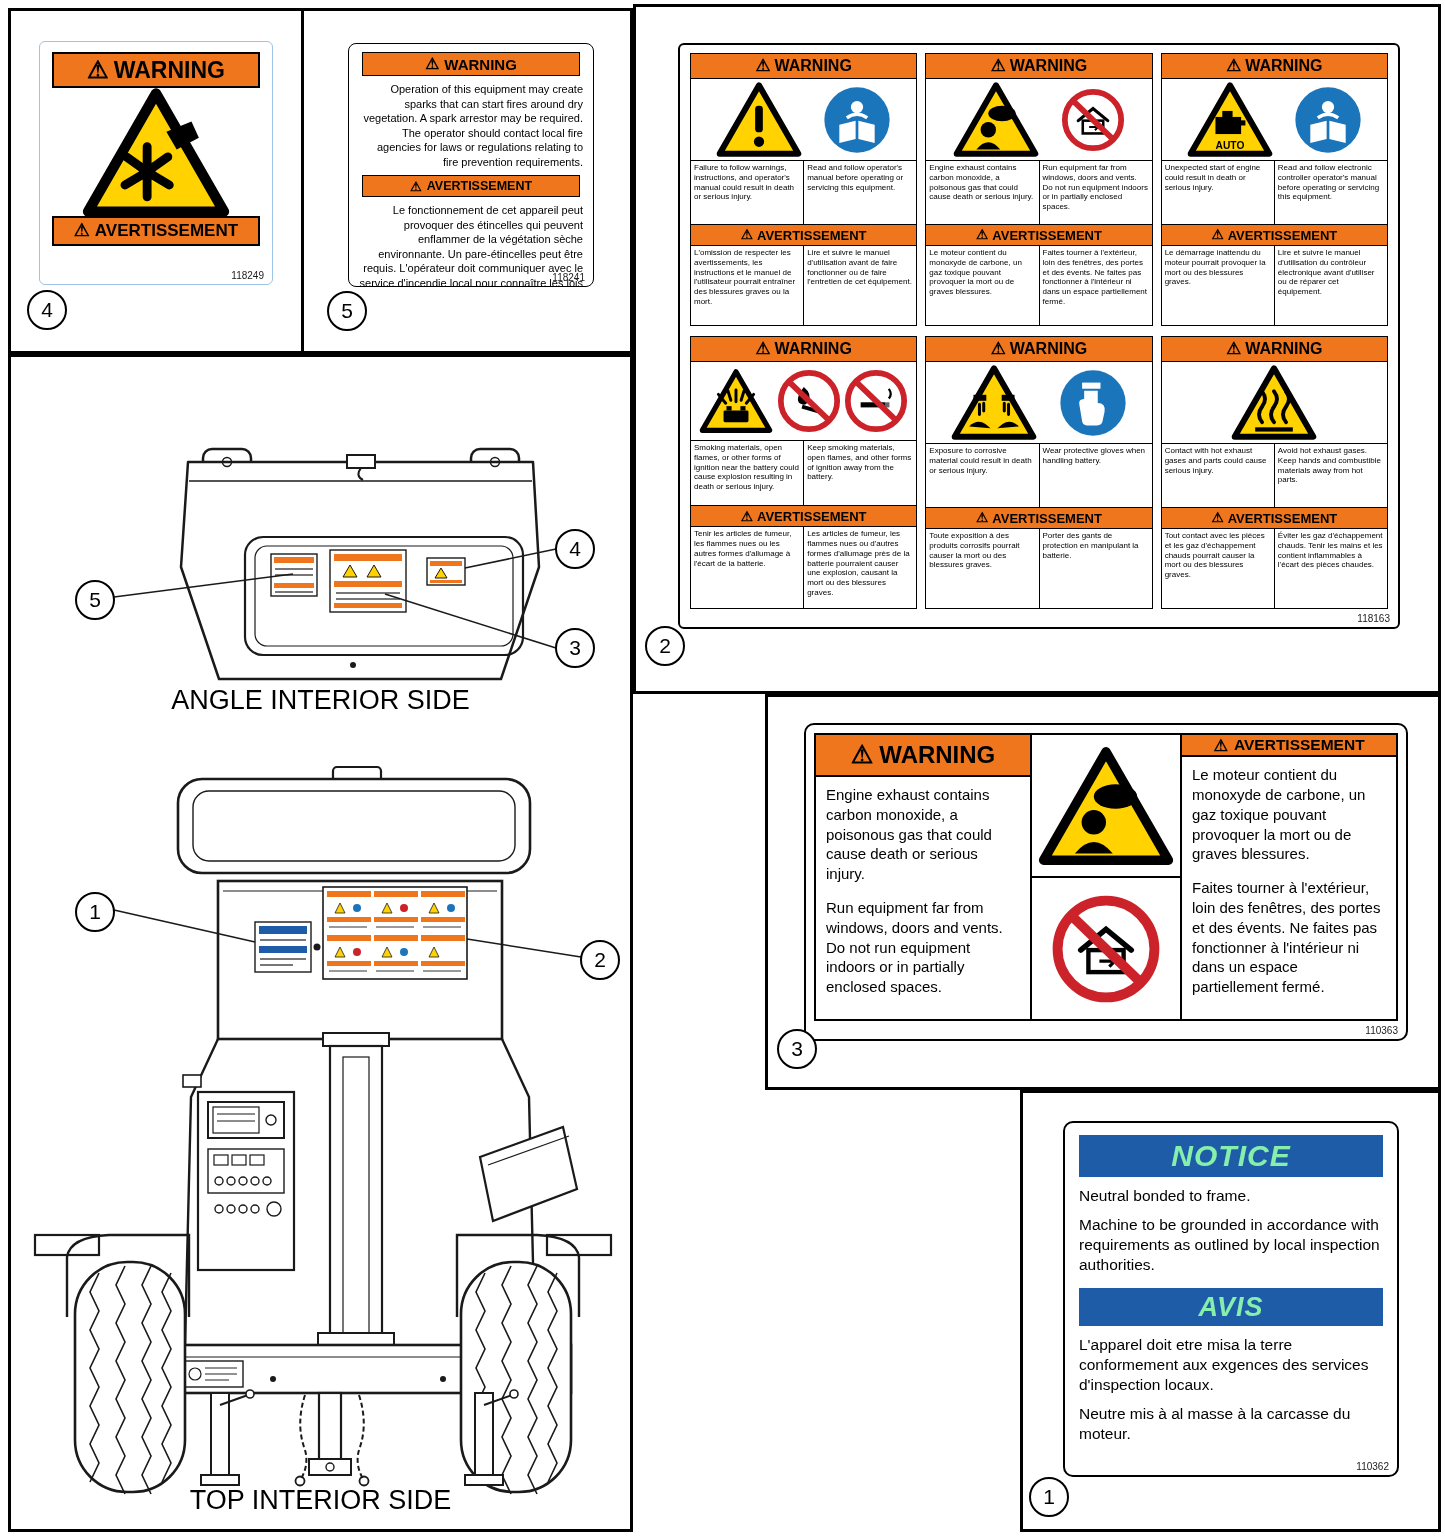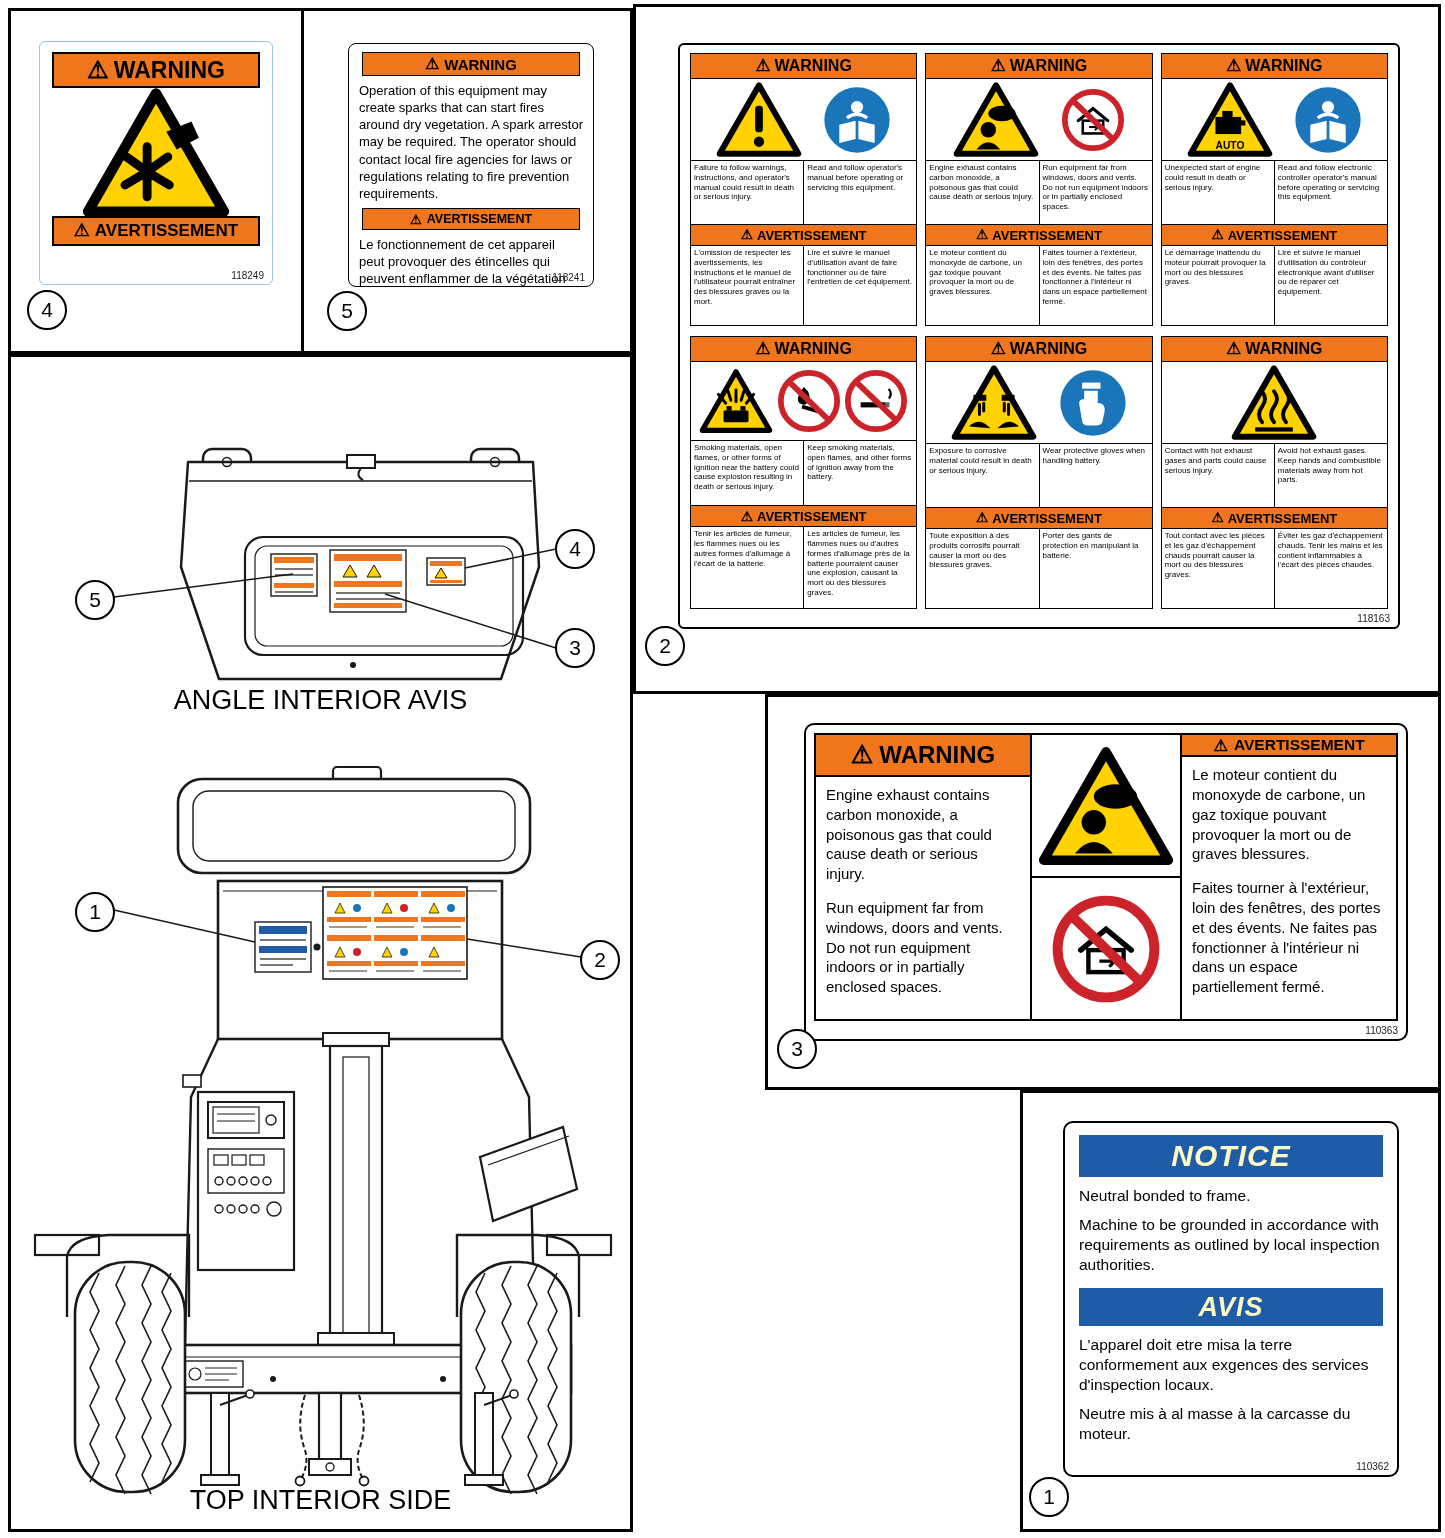--- a/index.html
+++ b/index.html
@@ -29,21 +29,21 @@
   .lf-head { height:36px; font-size:23px; border-width:2px; }
   .lf-mid { height:128px; display:flex; align-items:center; justify-content:center; }
   .lf-tri { width:148px; height:133px; }
   .lf-foot { height:30px; font-size:17px; border-width:2px; }
 
   
   .label-spark { position:absolute; left:44px; top:32px; width:246px; height:244px; background:#fff;
                  border:1.5px solid #000; border-radius:8px; padding:8px 10px; overflow:hidden; }
   .ls-head { height:24px; font-size:15px; margin:0 3px 6px; }
   .ls-ahead { height:22px; font-size:12.5px; margin:6px 3px; }
-  .ls-txt { font-size:13px; line-height:1.32; }
+  .ls-txt { font-size:11px; line-height:1.32;text-align:right; }
 
   
   .label-multi { position:absolute; left:42px; top:36px; width:722px; height:586px; background:#fff;
                  border:2.5px solid #000; border-radius:6px; padding:8px 10px 18px; overflow:hidden; }
   .mw-grid { display:grid; grid-template-columns:1fr 1fr 1fr; grid-template-rows:1fr 1fr;
              gap:10px 8px; height:100%; }
   .wblock { border:1.5px solid #000; display:flex; flex-direction:column; overflow:hidden; background:#fff; }
   .wh { background:var(--orange); border-bottom:1.5px solid #000; height:25px; flex:0 0 25px;
         display:flex; align-items:center; justify-content:center; gap:4px; font-weight:bold; font-size:16px; }
   .ah { background:var(--orange); border-top:1.5px solid #000; border-bottom:1.5px solid #000;
@@ -68,21 +68,21 @@
   .ex-body { padding:8px 10px; font-size:15px; line-height:1.32; }
   .ex-body p { margin-bottom:14px; }
   .ex-icons { border-left:2.5px solid #000; border-right:2.5px solid #000; display:flex; flex-direction:column; }
   .ex-icell { flex:1; display:flex; align-items:center; justify-content:center; }
   .ex-icell:first-child { border-bottom:2.5px solid #000; }
   .ex-tri { width:136px; height:122px; } .ex-proh { width:110px; height:110px; }
 
   
   .label-not { position:absolute; left:40px; top:28px; width:336px; height:356px; background:#fff;
                border:2px solid #000; border-radius:10px; padding:12px 14px 20px; overflow:hidden; }
-  .nbar { background:var(--nblue); color:#fef9c3; font-style:italic; font-weight:bold; text-align:center;
+  .nbar { background:var(--nblue); color:#86efac; font-style:italic; font-weight:bold; text-align:center;
           height:42px; line-height:42px; font-size:30px; letter-spacing:1px; }
   .nbar.avis { height:38px; line-height:38px; font-size:27px; margin-top:12px; }
   .nbody { font-size:15.5px; line-height:1.3; margin-top:9px; }
   .nbody p { margin-bottom:9px; }
 
   .caption { position:absolute; left:0; width:100%; text-align:center; font-size:27px; color:#000; }
   #cap-angle { top:328px; }
   #cap-top { top:1128px; }
   .art { position:absolute; }
   .hidden-defs { position:absolute; width:0; height:0; overflow:hidden; }
@@ -428,21 +428,21 @@
       <circle cx="330" cy="228" r="3" fill="#1a1a1a"></circle>
       <g stroke="#1a1a1a" stroke-width="1.6">
         <line x1="91" y1="160" x2="270" y2="137"></line>
         <line x1="533" y1="112" x2="442" y2="131"></line>
         <line x1="533" y1="211" x2="362" y2="157"></line>
       </g>
     </svg>
     <div class="callout" style="left:64px; top:223px;">5</div>
     <div class="callout" style="left:544px; top:172px;">4</div>
     <div class="callout" style="left:544px; top:271px;">3</div>
-    <div class="caption" id="cap-angle">ANGLE INTERIOR AVIS</div>
+    <div class="caption" id="cap-angle">ANGLE INTERIOR SIDE</div>
 
     <svg class="art" style="left:12px; top:400px; width:600px; height:740px;" viewBox="0 0 600 740">
       <g fill="#fff" stroke="#1a1a1a">
         <rect x="310" y="10" width="48" height="16" rx="4" stroke-width="2.2"></rect>
         <rect x="155" y="22" width="352" height="94" rx="24" stroke-width="2.6"></rect>
         <rect x="170" y="34" width="322" height="70" rx="16" stroke-width="1.4"></rect>
       </g>
       <rect x="195" y="124" width="284" height="158" fill="#fff" stroke="#1a1a1a" stroke-width="2.6"></rect>
       <line x1="200" y1="134" x2="474" y2="134" stroke="#1a1a1a" stroke-width="1.2"></line>
       <g>

